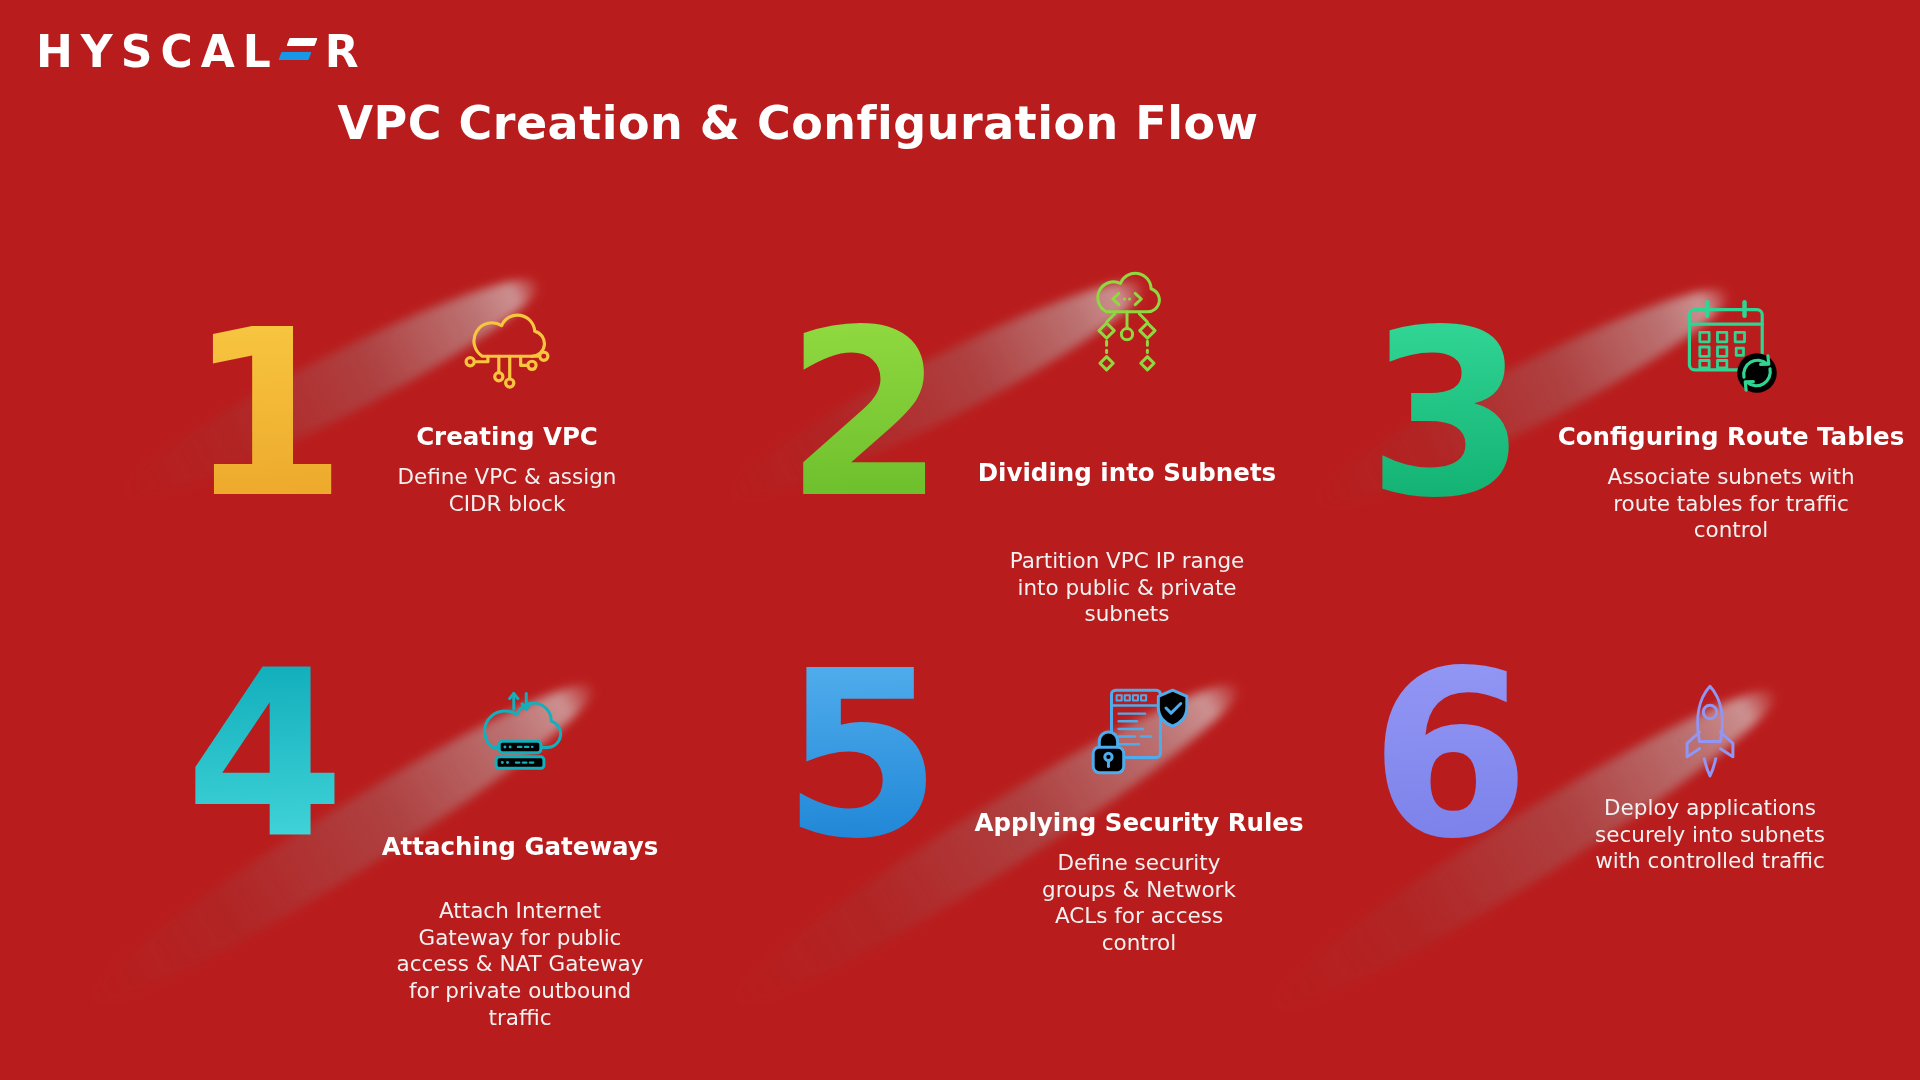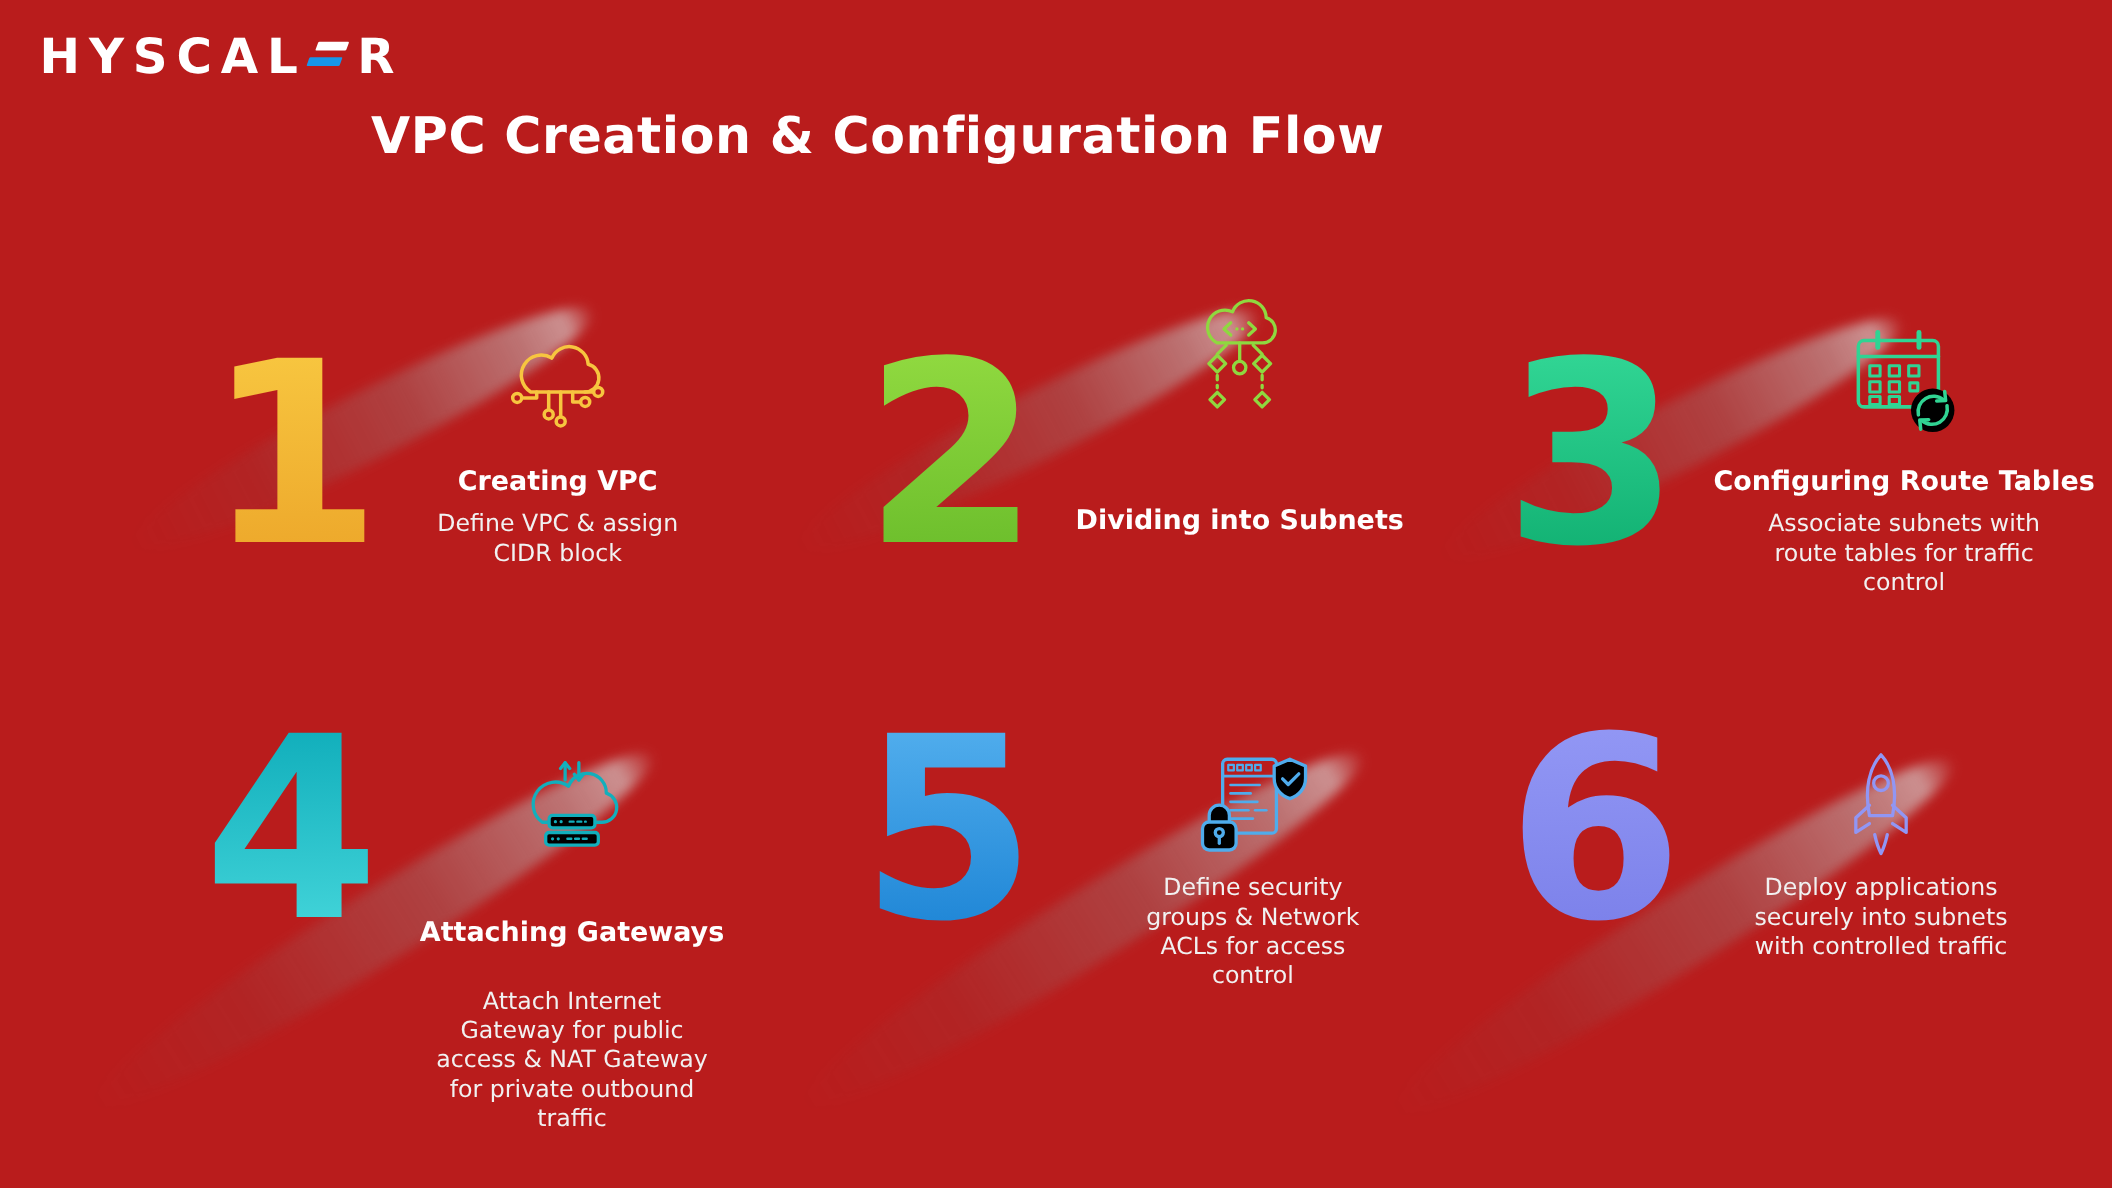--- a/index.html
+++ b/index.html
@@ -110,20 +110,23 @@
             <path d="M62 46 l8 8"></path>
           <path d="M30 55 l7.5 7.5 -7.5 7.5 -7.5 -7.5 z"></path>
           <path d="M70 55 l7.5 7.5 -7.5 7.5 -7.5 -7.5 z"></path>
           <path d="M30 73 v11" stroke-dasharray="4 5"></path>
           <path d="M70 73 v11" stroke-dasharray="4 5"></path>
           <path d="M30 88 l6.5 6.5 -6.5 6.5 -6.5 -6.5 z"></path>
           <path d="M70 88 l6.5 6.5 -6.5 6.5 -6.5 -6.5 z"></path>
         </svg>
       </div>
       <div class="heading">Dividing into Subnets</div>
+      <div class="body-text">Partition VPC IP range
+into public &amp; private
+subnets</div>
     </div>
   </div>
 
   <div class="step s3 row1" style="--c: #30D493; --c2: #12B173;">
     <div class="streak r1"></div>
     <div class="num">3</div>
     <div class="content">
       <div class="icon-box">
         <svg width="104" height="98" viewBox="0 0 100 94" fill="none" stroke="currentColor" stroke-width="3.2" stroke-linecap="round" stroke-linejoin="round">
           <path d="M27 4 v13" stroke-width="4.5"></path>
@@ -201,20 +204,21 @@
           <path d="M57 51.5 h10" stroke-width="2.4"></path>
           <path d="M35 59 h20" stroke-width="2.4"></path>
           <path d="M88 6 l14 6 v11 c0 9 -6 15.5 -14 18.2 c-8 -2.7 -14 -9.2 -14 -18.2 V12 z" fill="#000"></path>
           <path d="M81.5 23.5 l5 5 9.5 -9.5"></path>
           <path d="M16 62 v-6 a9 9 0 0 1 18 0 v6" fill="#000"></path>
           <rect x="10" y="62" width="30" height="25" rx="6" fill="#000"></rect>
           <circle cx="25" cy="71.5" r="3.6"></circle>
           <path d="M25 75 v6"></path>
         </svg>
       </div>
+      <div class="heading">Applying Security Rules</div>
       <div class="body-text">Define security
 groups &amp; Network
 ACLs for access
 control</div>
     </div>
   </div>
 
   <div class="step s6 row2" style="--c: #9196F4; --c2: #7C81EA;">
     <div class="streak r2"></div>
     <div class="num">6</div>

